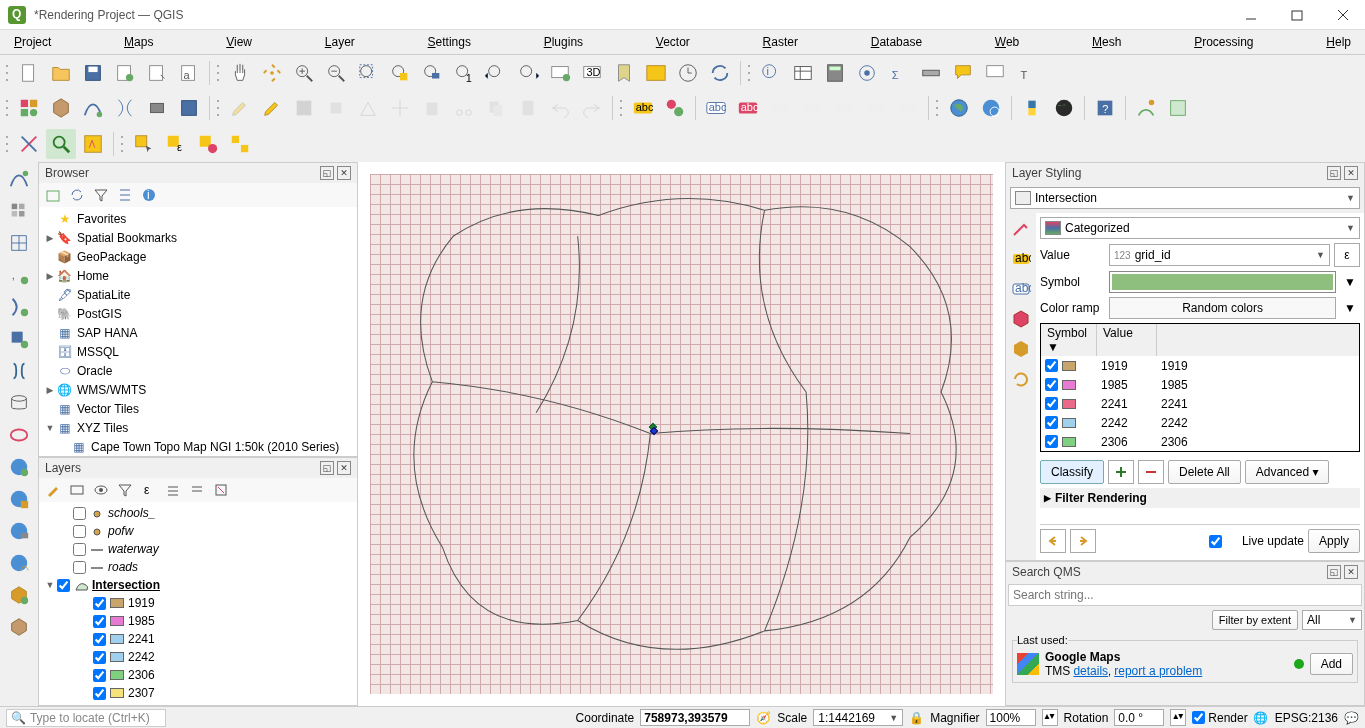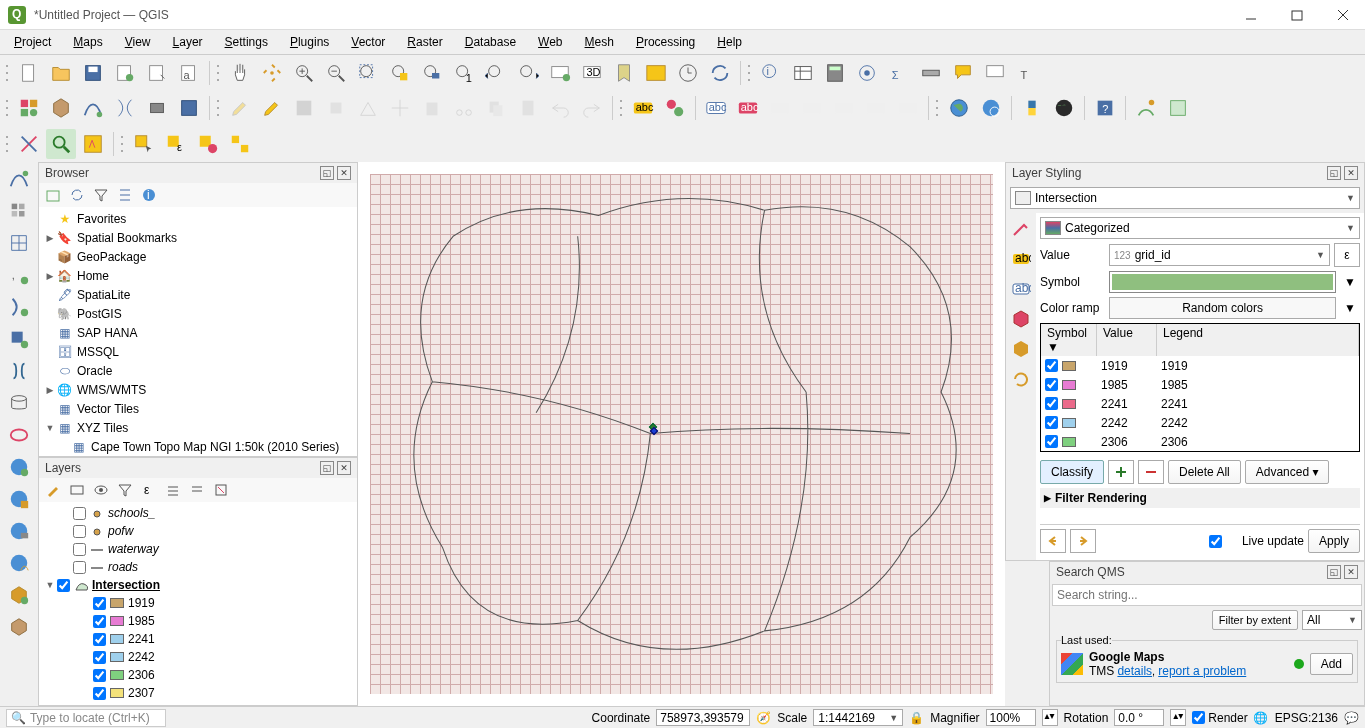--- a/index.html
+++ b/index.html
@@ -8,21 +8,21 @@
 
 .titlebar { height: 30px; background: #fff; display: flex; align-items: center; padding: 0 8px; border-bottom: 1px solid #ddd; }
 .titlebar .qicon { width: 18px; height: 18px; background: #589632; border-radius: 3px; position: relative; margin-right: 8px; }
 .titlebar .qicon::after { content: "Q"; position: absolute; color: #fff; font-weight: bold; font-size: 12px; left: 4px; top: 1px; }
 .titlebar .title { flex: 1; color: #555; }
 .titlebar .winbtns { display: flex; gap: 18px; }
 .titlebar .winbtn { width: 28px; height: 20px; display: flex; align-items: center; justify-content: center; cursor: pointer; }
 .titlebar .winbtn svg { stroke: #333; stroke-width: 1; fill: none; }
 
 
-.menubar { height: 24px; background: #f0f0f0; display: flex; align-items: center; padding: 0 4px; gap: 2px; }
+.menubar { height: 24px; background: #f0f0f0; display: flex; align-items: center; padding: 0 4px; gap: 2px; justify-content: space-between; }
 .menubar .menuitem { padding: 3px 10px; cursor: pointer; text-decoration: underline; text-decoration-color: transparent; }
 .menubar .menuitem::first-letter { text-decoration: underline; }
 
 
 .toolbar-row { background: #f0f0f0; display: flex; align-items: center; padding: 2px 4px; gap: 2px; flex-wrap: wrap; min-height: 36px; }
 .toolbar-row.row1 { border-top: 1px solid #ccc; }
 .tbbtn { width: 30px; height: 30px; display: flex; align-items: center; justify-content: center; cursor: pointer; border: 1px solid transparent; border-radius: 2px; }
 .tbbtn svg { width: 22px; height: 22px; }
 .tbsep { width: 1px; height: 24px; background: #ccc; margin: 0 3px; }
 .tb-grip { width: 6px; height: 26px; display: flex; flex-direction: column; justify-content: space-evenly; align-items: center; margin-right: 2px; cursor: move; }
@@ -88,42 +88,42 @@
 .classtable .c-val { width: 60px; }
 .classtable .c-leg { flex: 1; }
 .swatch { width: 14px; height: 10px; border: 1px solid #666; }
 .btnrow { display: flex; gap: 4px; margin-top: 4px; }
 .btn { height: 24px; padding: 0 10px; border: 1px solid #aaa; background: linear-gradient(#fff,#f4f4f4); cursor: pointer; border-radius: 2px; }
 .btn.primary { background: #e3f0ff; border-color: #7aa; }
 .sqbtn { width: 26px; height: 24px; border: 1px solid #aaa; background: #fff; cursor: pointer; display: flex; align-items: center; justify-content: center; }
 .section-hdr { background: #f0f0f0; padding: 3px 4px; display: flex; align-items: center; font-weight: bold; cursor: pointer; }
 .section-hdr .tri { margin-right: 4px; font-size: 9px; }
 
-.qms-panel { border-top: 1px solid #ccc; margin-left: 44px; }
+.qms-panel { border-top: 1px solid #ccc; }
 .qms-input { width: 100%; height: 22px; border: 1px solid #ccc; padding: 0 4px; color: #888; }
 .qms-fs { border: 1px solid #ccc; padding: 4px; margin: 4px; }
 .qms-gm { display: flex; align-items: center; gap: 6px; }
 .qms-gm .gicon { width: 22px; height: 22px; background: linear-gradient(135deg,#ea4335 0 25%,#4285f4 25% 50%,#34a853 50% 75%,#fbbc05 75%); }
 .qms-gm .status-dot { width: 10px; height: 10px; background: #1ca81c; border-radius: 50%; }
 
 
 .statusbar { height: 22px; background: #f0f0f0; border-top: 1px solid #ccc; display: flex; align-items: center; padding: 0 6px; gap: 6px; font-size: 11px; }
 .statusbar .locator { display: flex; align-items: center; border: 1px solid #ccc; background: #fff; height: 18px; padding: 0 4px; width: 160px; }
 .statusbar .locator .licon { color: #888; margin-right: 4px; }
 .statusbar .sinput { border: 1px solid #aaa; height: 17px; padding: 0 3px; background: #fff; }
 .statusbar .sbtn { height: 17px; border: 1px solid #aaa; background: #fff; font-size: 10px; padding: 0 2px; }
 .statusbar .slabel { white-space: nowrap; }
 a { color: #0066cc; text-decoration: underline; cursor: pointer; }
 </style>
 </head>
 <body>
 
 <div class="titlebar">
   <div class="qicon"></div>
-  <div class="title">*Untitled Project — QGIS</div>
+  <div class="title">*Rendering Project — QGIS</div>
   <div class="winbtns">
     <div class="winbtn">
         <svg width="12" height="12">
           <line x1="1" y1="10" x2="11" y2="10"></line>
         </svg>
       </div>
     <div class="winbtn">
         <svg width="12" height="12">
           <rect x="1" y="2" width="10" height="9"></rect>
         </svg>
@@ -1043,21 +1043,20 @@
           </div>
           <div class="formrow">
             <span class="flabel">Color ramp</span>
             <div class="rampbtn">Random colors</div>
             <span class="carrow" style="padding:0 4px">▼</span>
           </div>
           <div class="classtable">
             <div class="chdr">
               <div style="width:56px"><span>Symbol</span> ▼</div>
               <div style="width:60px">Value</div>
-              <div style="flex:1">Legend</div>
             </div>
             <div id="class-rows">
                 <div class="crow">
                   <div class="c-sym">
                     <input type="checkbox" checked="" style="">
                     <span class="swatch" style="background:#c8a56b"></span>
                   </div>
                   <div class="c-val">1919</div>
                   <div class="c-leg">1919</div>
                 </div>
@@ -1170,21 +1169,21 @@
   </div>
 </div>
 
 <div class="statusbar">
   <div class="locator">
     <span class="licon">🔍</span>
     <span style="color:#888">Type to locate (Ctrl+K)</span>
   </div>
   <div style="flex:1"></div>
   <span class="slabel">Coordinate</span>
-  <input class="sinput" style="width: 94px;" value="758973,393579">
+  <input class="sinput" style="width: 110px; font-weight: bold;" value="758973,393579">
   <span>🧭</span>
   <span class="slabel">Scale</span>
   <div class="combo" style="width:90px;height:17px">
       <span class="ctxt">1:1442169</span>
       <span class="carrow">▼</span>
     </div>
   <span>🔒</span>
   <span class="slabel">Magnifier</span>
   <input class="sinput" style="width: 50px;" value="100%">
   <span class="sbtn">▴▾</span>

